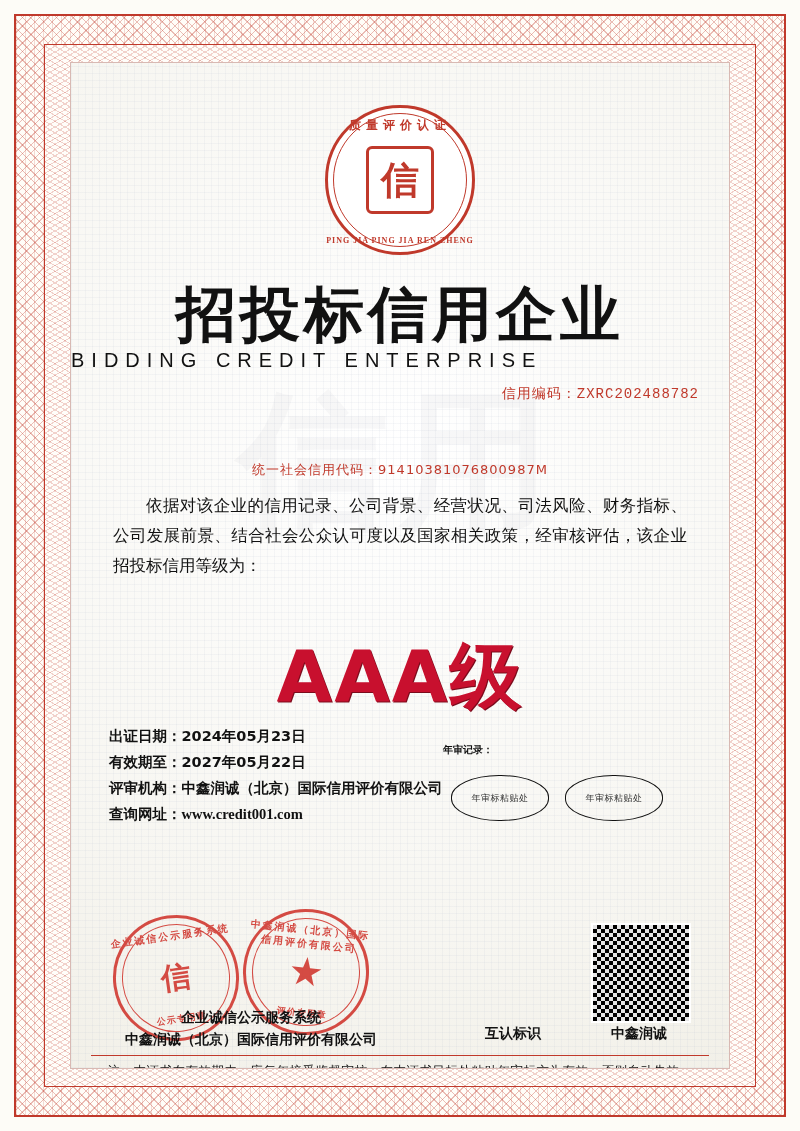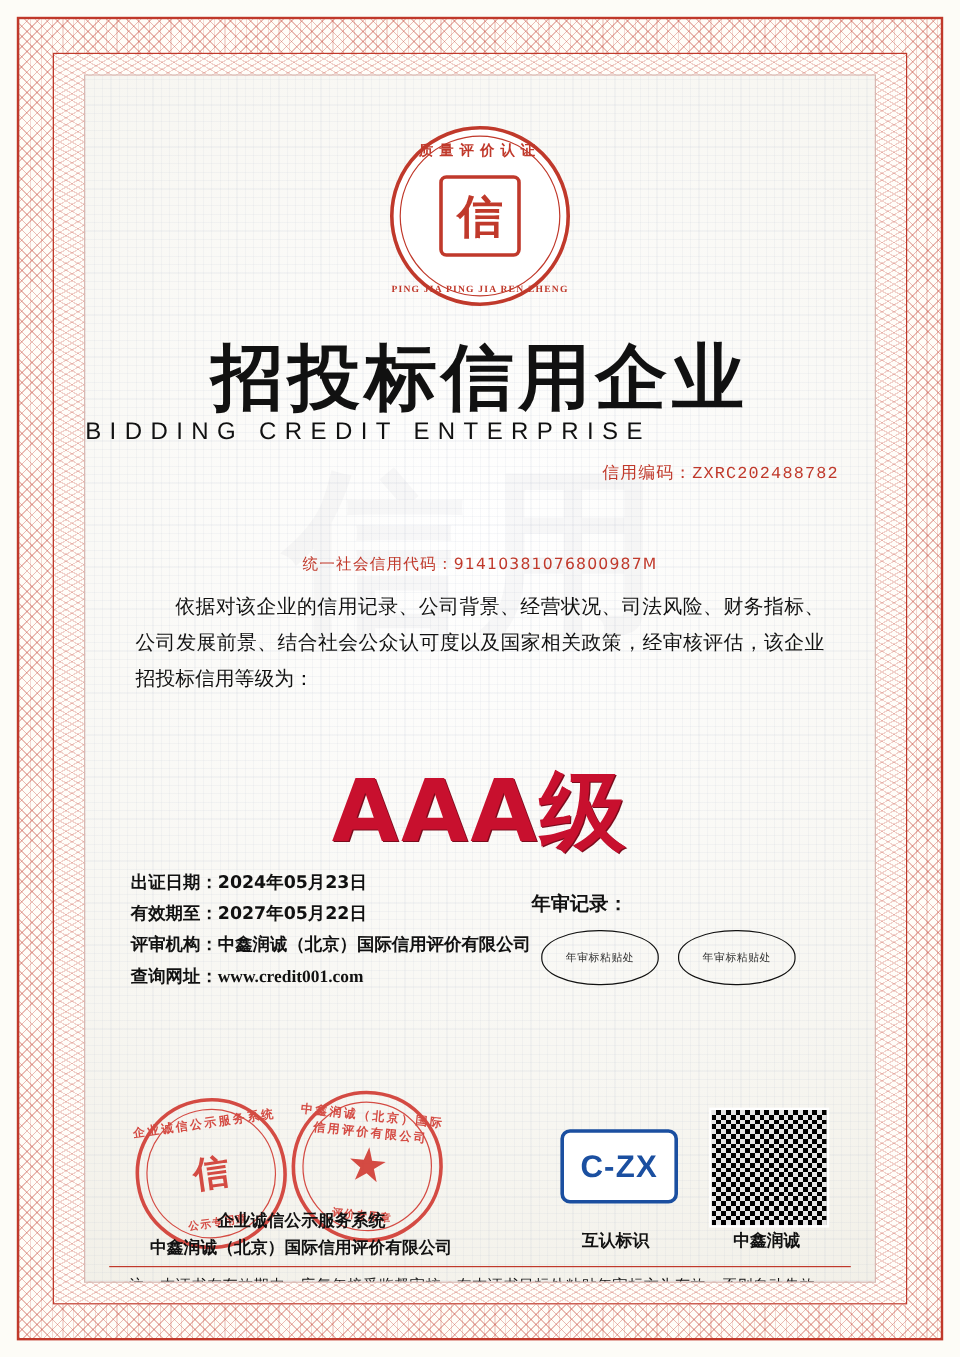--- a/index.html
+++ b/index.html
@@ -228,21 +228,21 @@
   }
   .details .row { white-space: nowrap; }
   .details .lbl { font-weight: bold; margin-top: 40px; }
   .details .val { font-weight: bold; }
   .details .url { font-family: "Liberation Serif", serif; font-weight: bold; }
 
   .annual {
     position: absolute;
     left: 372px;
     top: 680px;
-    font-size: 16px;
+    font-size: 10px;
     font-weight: bold;
     color: #111;
     font-family: "DejaVu Sans", "Liberation Sans", sans-serif;
   }
   .annual-slot {
     position: absolute;
     width: 96px;
     height: 44px;
     border: 1px solid #111;
     border-radius: 48px / 22px;
@@ -465,21 +465,20 @@
     <div class="stamp stamp2">
       <div class="ring2"></div>
       <div class="s-top">中鑫润诚（北京）国际信用评价有限公司</div>
       <div class="s-star">★</div>
       <div class="s-bottom">评价专用章</div>
     </div>
 
     <div class="stamp-caption cap1">企业诚信公示服务系统</div>
     <div class="stamp-caption cap2">中鑫润诚（北京）国际信用评价有限公司</div>
 
-    <div class="cz-logo">C-ZX</div>
     <div class="cz-caption">互认标识</div>
 
     <div class="qr"></div>
     <div class="qr-caption">中鑫润诚</div>
 
     <div class="foot-divider"></div>
     <div class="foot-note">注：本证书在有效期内，应每年接受监督审核，在本证书目标处粘贴年审标方为有效，否则自动失效。</div>
 
   </div>
 </div>

